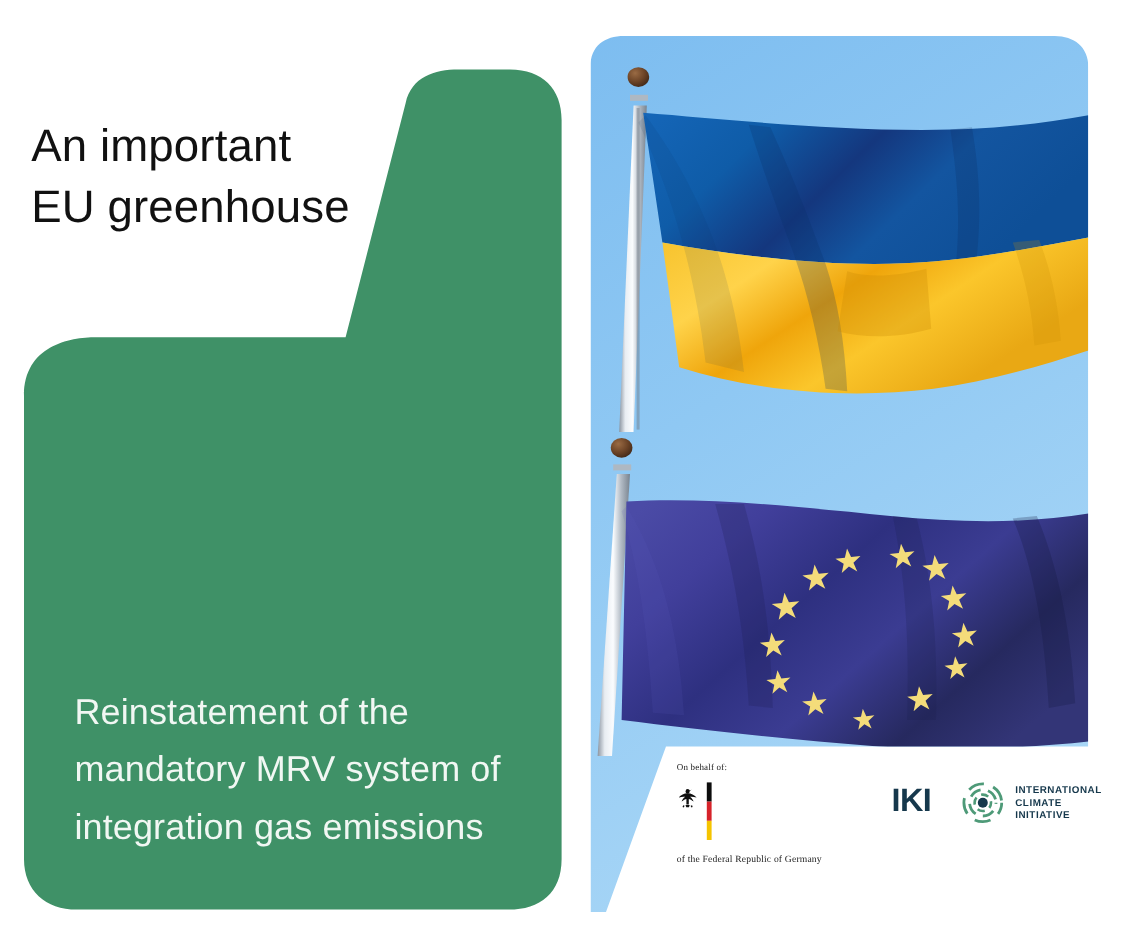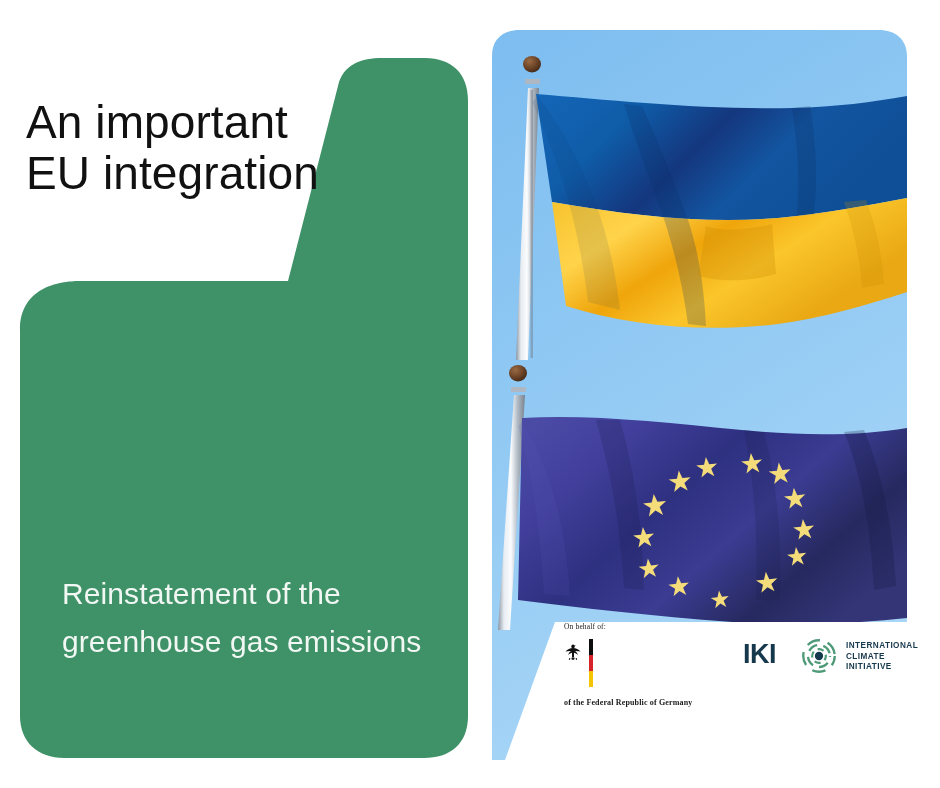--- a/index.html
+++ b/index.html
@@ -4,37 +4,37 @@
 <style>
   html,body{margin:0;padding:0;background:#ffffff;}
   body{width:940px;height:788px;overflow:hidden;
        font-family:"Liberation Sans",sans-serif;}
   #slide{position:relative;width:940px;height:788px;background:#fff;overflow:hidden;}
 
   
   #green-shape{position:absolute;left:0;top:0;width:500px;height:788px;}
 
   #heading{position:absolute;left:26px;top:97px;width:300px;
-           font-size:46px;line-height:51px;color:#111111;letter-spacing:.1px;}
+           font-size:38px;line-height:51px;color:#111111;letter-spacing:.1px;}
   #heading div{white-space:nowrap;}
 
   #subheading{position:absolute;left:34px;top:570px;width:420px;
               font-size:30px;line-height:48px;color:#F1F7F3;letter-spacing:.1px;}
   #subheading div{white-space:nowrap;margin-left:28px;}
 
   
   #photo{position:absolute;left:492px;top:30px;width:415px;height:730px;}
 
   
-  #footer{position:absolute;left:555px;top:607px;width:385px;height:140px;}
+  #footer{position:absolute;left:555px;top:620px;width:385px;height:140px;}
 
   .fl-onbehalf{position:absolute;left:9px;top:15px;font-family:"Liberation Serif",serif;
                font-size:7.5px;color:#1a1a1a;letter-spacing:.15px;}
   .fl-ofthe{position:absolute;left:9px;top:91px;font-family:"Liberation Serif",serif;
-            font-size:8px;color:#1a1a1a;letter-spacing:.15px;font-weight:bold;}
+            font-size:8px;color:#1a1a1a;letter-spacing:.15px;}
 
   #bmu{position:absolute;left:8px;top:30px;width:200px;height:52px;}
   #bmu-eagle{position:absolute;left:0px;top:4px;width:20px;height:20px;}
   #bmu-bar{position:absolute;left:26px;top:2px;width:4px;height:48px;}
   #bmu-bar i{display:block;width:100%;height:33.33%;}
   #bmu-bar i.k{background:#0d0d0d;}
   #bmu-bar i.r{background:#D6232A;}
   #bmu-bar i.g{background:#F5C400;}
   #bmu-text{position:absolute;left:37px;top:1px;font-family:"Liberation Sans",sans-serif;
             font-size:7.6px;line-height:10.2px;color:#111;letter-spacing:.05px;white-space:nowrap;}
@@ -62,26 +62,27 @@
              C 452 58, 468 74, 468 100
              L 468 716
              C 468 744, 450 758, 424 758
              L 64 758
              C 38 758, 20 742, 20 716
              Z" fill="#3F9167"></path>
   </svg>
 
   <div id="heading">
     <div>An important</div>
-    <div>EU integration</div>
+    <div>EU greenhouse</div>
   </div>
 
   <div id="subheading">
     <div>Reinstatement of the</div>
-    <div>greenhouse gas emissions</div>
+    <div>mandatory MRV system of</div>
+    <div>integration gas emissions</div>
   </div>
 
   <svg id="photo" viewBox="0 0 415 730" width="415" height="730" aria-hidden="true">
     <defs>
       <clipPath id="photoClip">
         <path d="M 0 26 C 0 8, 12 0, 28 0
                  L 387 0 C 403 0, 415 9, 415 26
                  L 415 592
                  L 63 592
                  L 13 730

